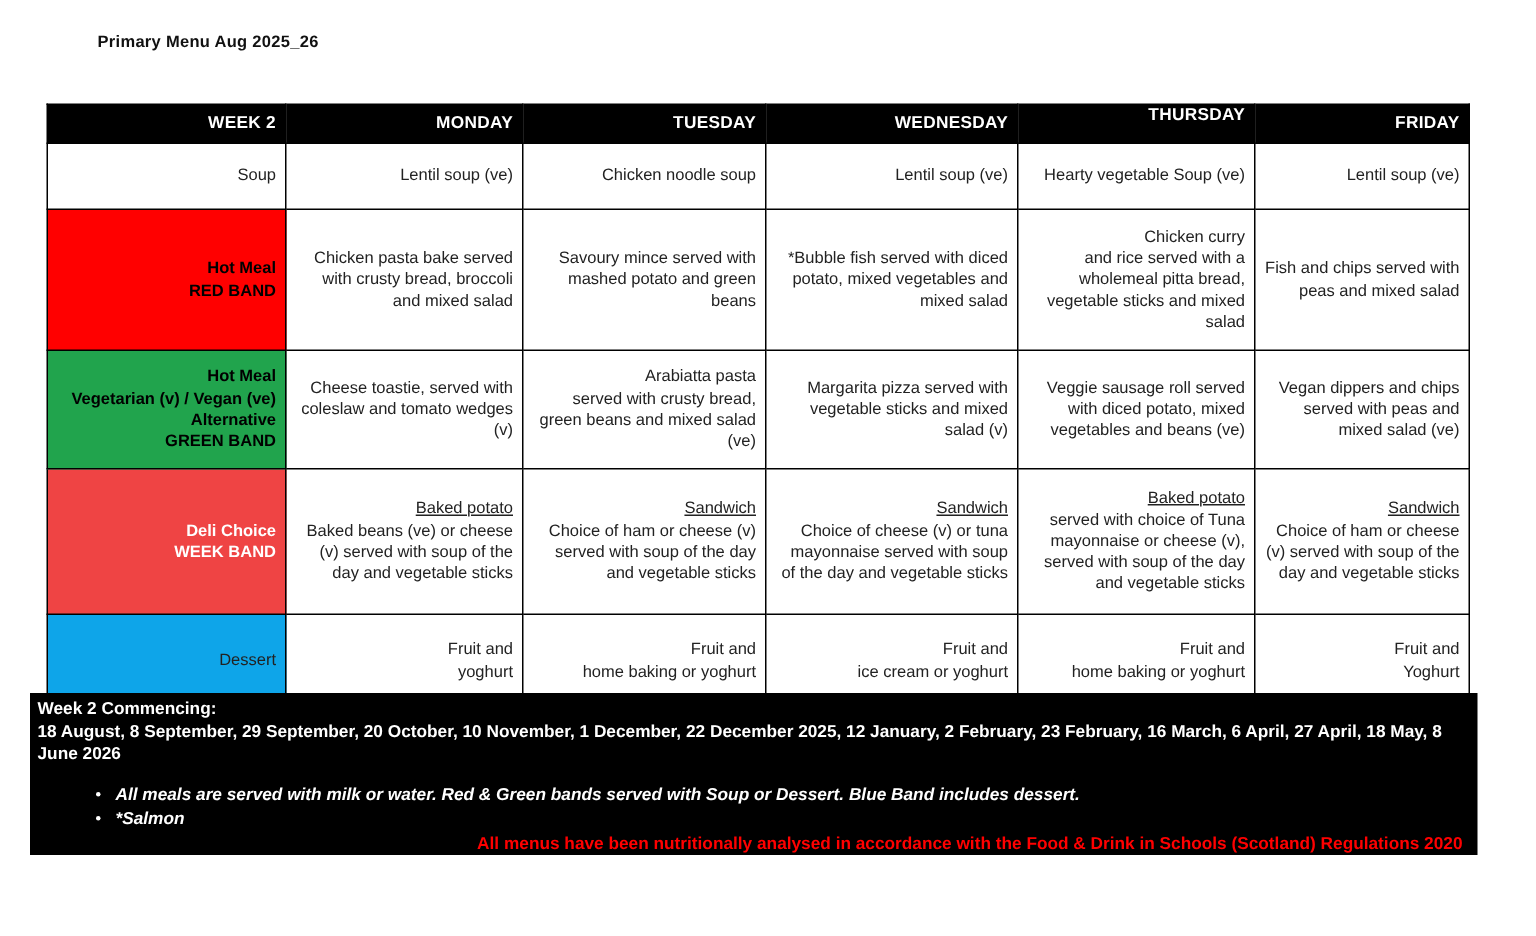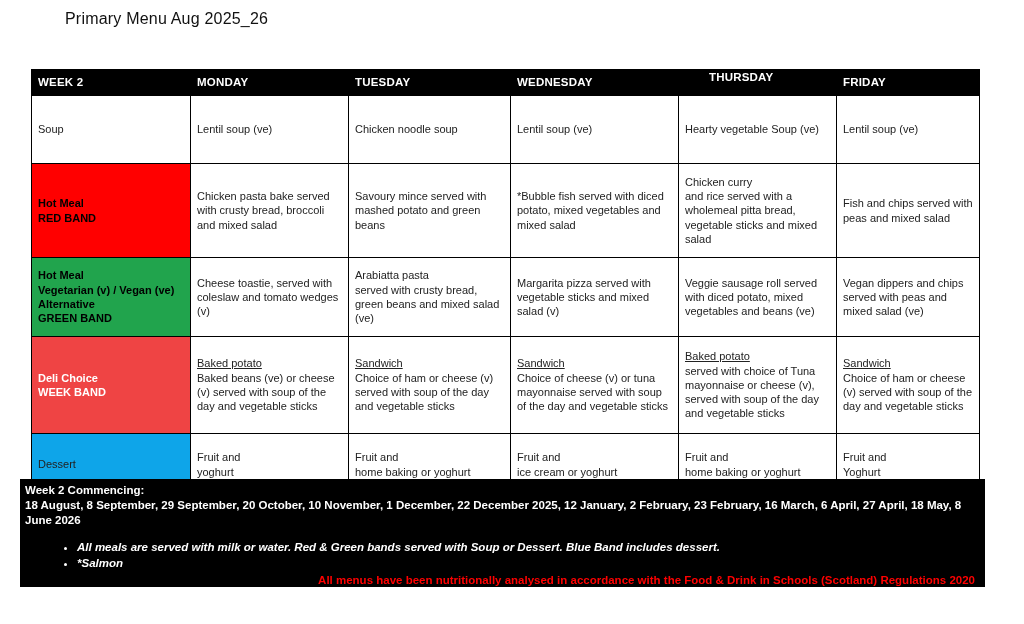--- a/index.html
+++ b/index.html
@@ -5,69 +5,69 @@
   * { box-sizing: border-box; margin: 0; padding: 0; }
   html, body {
     width: 1024px; height: 624px;
     background: #ffffff;
     font-family: "Liberation Sans", "DejaVu Sans", sans-serif;
     overflow: hidden;
     position: relative;
   }
   .page-title {
     position: absolute;
-    left: 65px; top: 10px;
-    font-size: 16px;
-    font-weight: normal;
+    left: 65px; top: 22px;
+    font-size: 11px;
+    font-weight: bold;
     color: #111;
     letter-spacing: 0.2px;
   }
   table.menu {
     position: absolute;
     left: 31px; top: 69px;
     width: 948px;
     border-collapse: collapse;
     table-layout: fixed;
   }
   table.menu col.c0 { width: 159px; }
   table.menu col.c1 { width: 158px; }
   table.menu col.c2 { width: 162px; }
   table.menu col.c3 { width: 168px; }
   table.menu col.c4 { width: 158px; }
   table.menu col.c5 { width: 143px; }
   table.menu th, table.menu td {
     border: 1px solid #000;
-    text-align: left;
+    text-align: right;
     vertical-align: middle;
     padding: 2px 6px;
     font-size: 11px;
     line-height: 1.3;
     color: #222;
   }
   table.menu thead th {
     background: #000;
     color: #fff;
     font-weight: bold;
     font-size: 11.5px;
     height: 26px;
     border-color: #000;
     letter-spacing: 0.2px;
   }
   table.menu thead th span.raised { position: relative; top: -5px; margin-left: 24px; }
-  .row-soup td          { height: 68px; }
+  .row-soup td          { height: 44px; }
   .row-hot-meal-red td  { height: 94px; }
   .row-hot-meal-green td{ height: 79px; }
   .row-deli-blue td     { height: 97px; }
   .row-dessert td       { height: 62px; }
   td.row-label.bold { font-weight: bold; }
   td.row-label div { margin: 0; }
   .cell-heading { text-decoration: underline; }
   .footer {
     position: absolute;
-    left: 20px; top: 479px;
+    left: 20px; top: 462px;
     width: 965px; height: 108px;
     background: #000;
     color: #fff;
     padding: 4px 10px 4px 5px;
     overflow: hidden;
     font-size: 11.5px;
     font-weight: bold;
     line-height: 1.32;
   }
   .footer-heading { font-weight: bold; }

